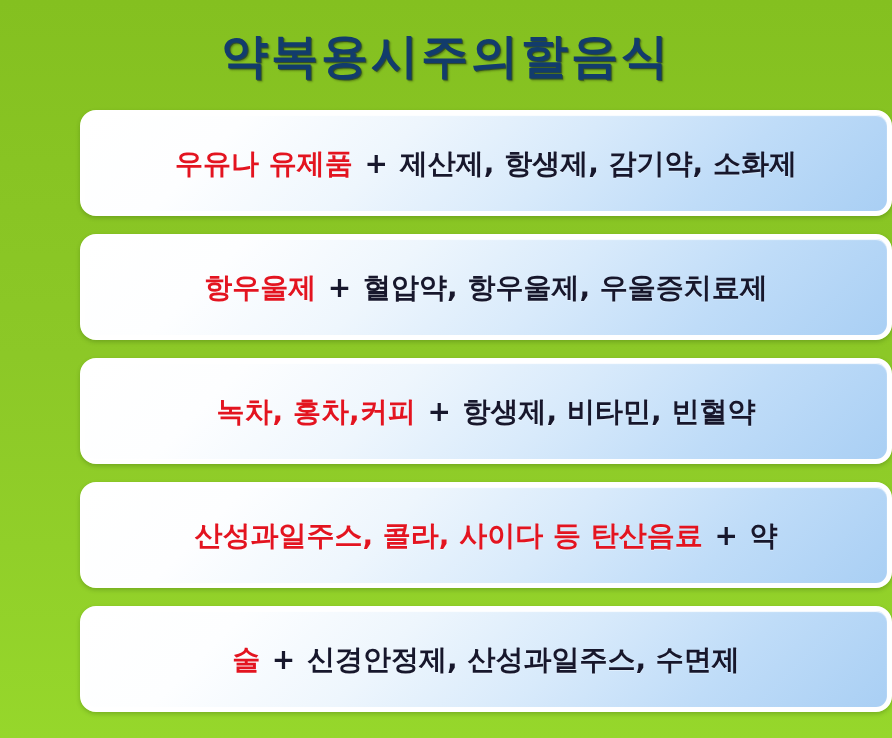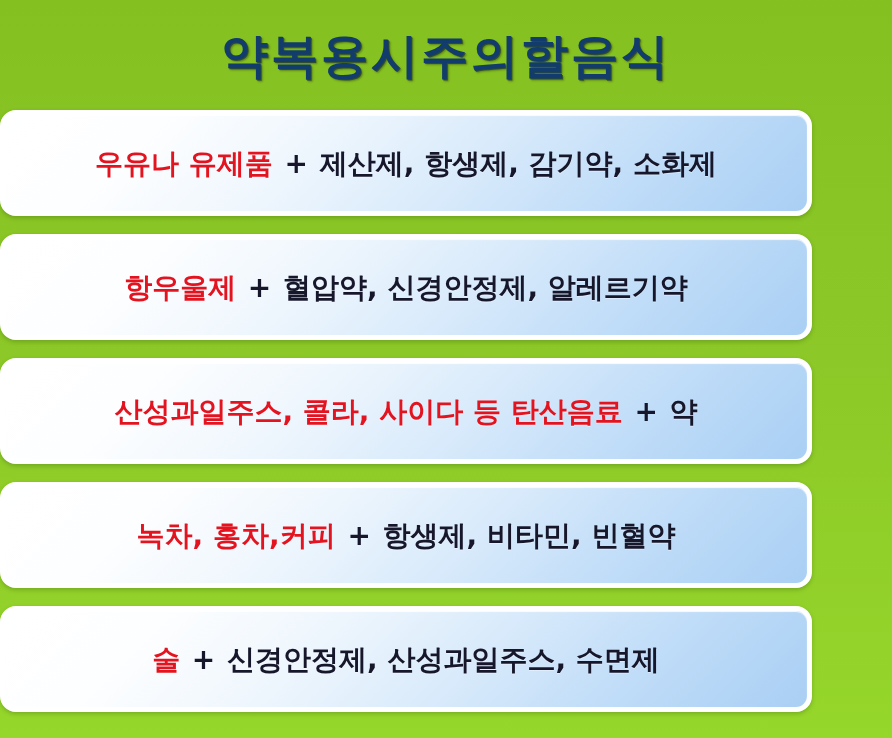--- a/index.html
+++ b/index.html
@@ -22,21 +22,21 @@
     height: 738px;
     box-sizing: border-box;
     background: linear-gradient(180deg,
                 #84c020 0%,
                 #88c423 22%,
                 #8cc827 48%,
                 #91cf29 74%,
                 #96d72b 100%);
     display: flex;
     flex-direction: column;
-    align-items: flex-start;
+    align-items: flex-end;
   }
 
   
   .title-bar {
     width: 100%;
     height: 110px;
     flex: 0 0 110px;
     display: flex;
     align-items: center;
     justify-content: center;
@@ -123,33 +123,33 @@
   <div class="card-stack">
 
     <div class="food-card">
       <div class="card-text">
         <span class="food">우유나 유제품</span><span class="plus" style="white-space: pre;"> + </span><span class="drug">제산제, 항생제, 감기약, 소화제</span>
       </div>
     </div>
 
     <div class="food-card">
       <div class="card-text">
-        <span class="food">항우울제</span><span class="plus" style="white-space: pre;"> + </span><span class="drug">혈압약, 신경안정제, 알레르기약</span>
+        <span class="food">항우울제</span><span class="plus" style="white-space: pre;"> + </span><span class="drug">혈압약, 항우울제, 우울증치료제</span>
+      </div>
+    </div>
+
+    <div class="food-card">
+      <div class="card-text">
+        <span class="food">녹차, 홍차,커피</span><span class="plus" style="white-space: pre;"> + </span><span class="drug">항생제, 비타민, 빈혈약</span>
       </div>
     </div>
 
     <div class="food-card">
       <div class="card-text">
         <span class="food">산성과일주스, 콜라, 사이다 등 탄산음료</span><span class="plus" style="white-space: pre;"> + </span><span class="drug">약</span>
-      </div>
-    </div>
-
-    <div class="food-card">
-      <div class="card-text">
-        <span class="food">녹차, 홍차,커피</span><span class="plus" style="white-space: pre;"> + </span><span class="drug">항생제, 비타민, 빈혈약</span>
       </div>
     </div>
 
     <div class="food-card">
       <div class="card-text">
         <span class="food">술</span><span class="plus" style="white-space: pre;"> + </span><span class="drug">신경안정제, 산성과일주스, 수면제</span>
       </div>
     </div>
 
   </div>

